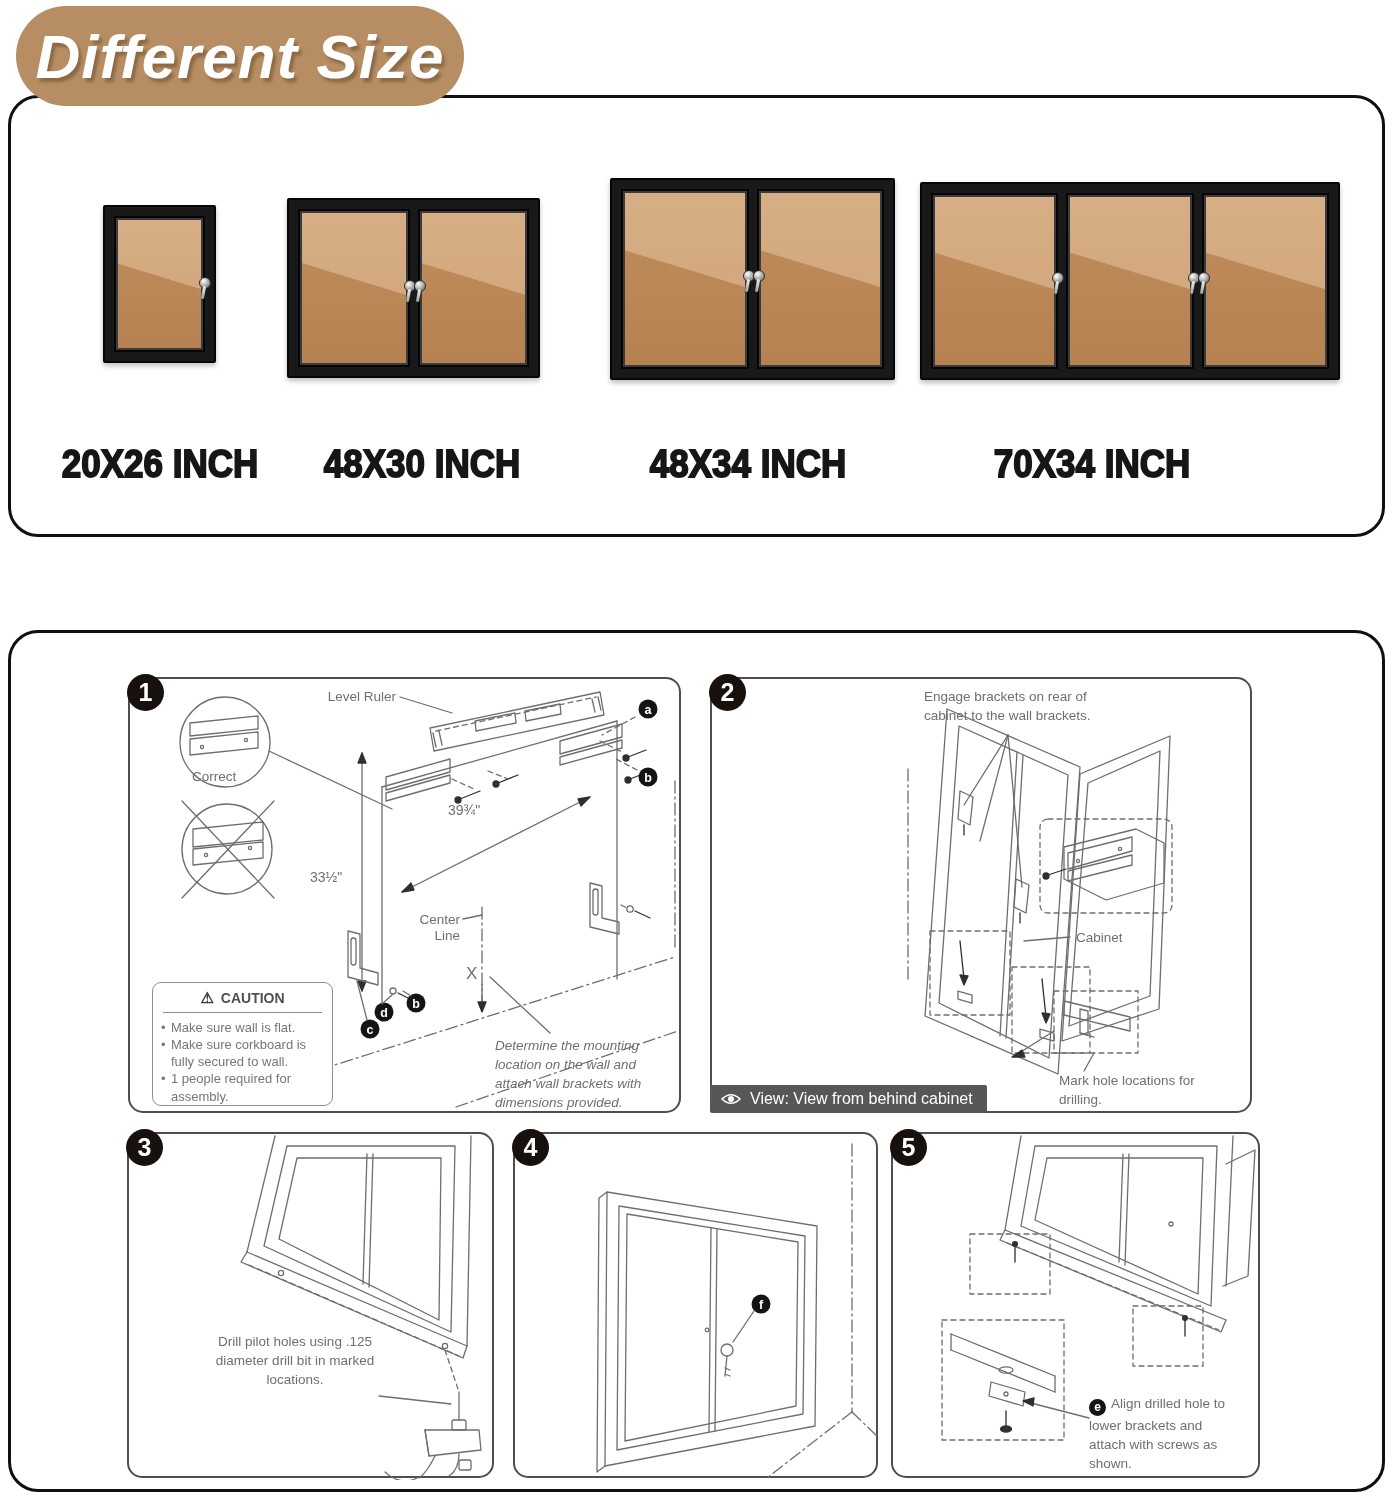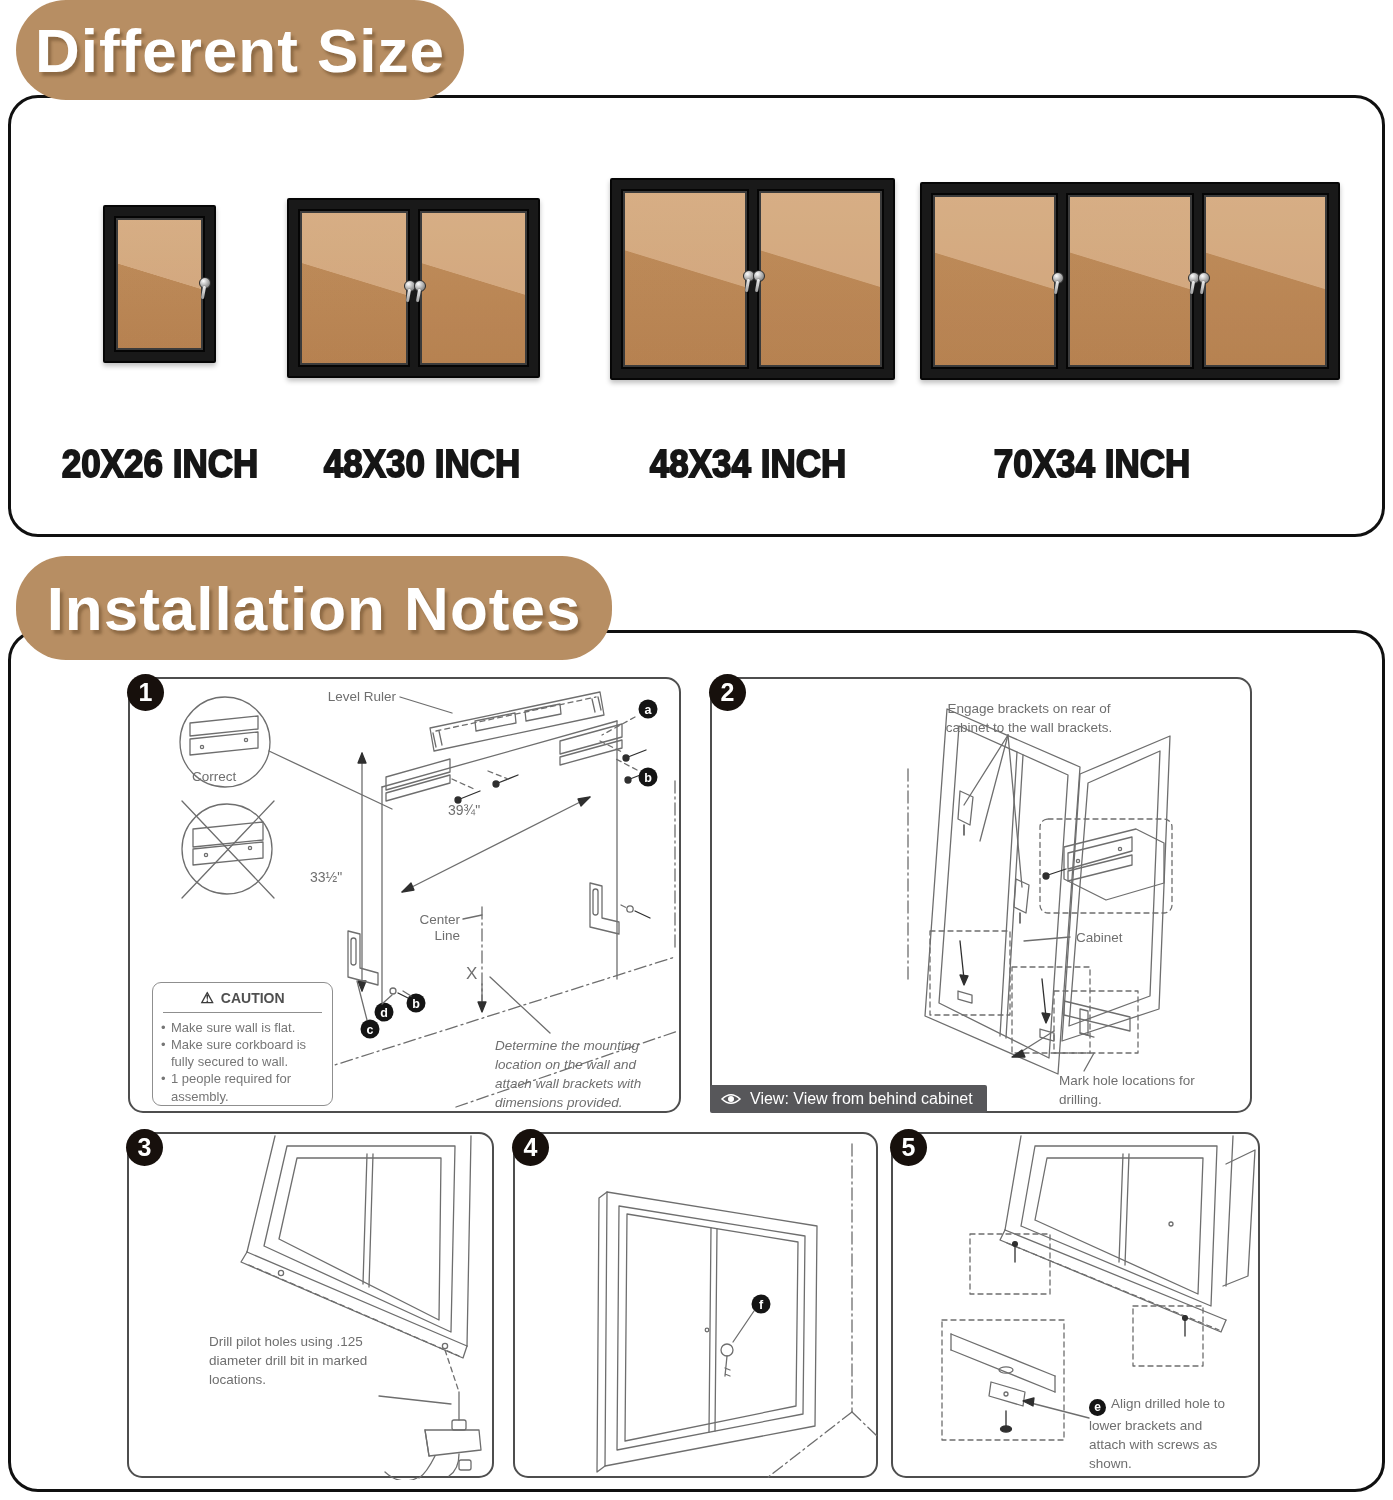--- a/index.html
+++ b/index.html
@@ -10,21 +10,21 @@
   
   .section { position:absolute; background:#fff; border:3px solid #101010; border-radius:30px; }
   #sec-sizes { left:8px; top:95px; width:1377px; height:442px; }
   #sec-install { left:8px; top:630px; width:1377px; height:862px; }
 
   
   .badge-title { position:absolute; z-index:6; background:#b78e63; border-radius:50px;
     display:flex; align-items:center; justify-content:center;
     color:#fff; font-weight:bold; font-size:62px; letter-spacing:1px;
     text-shadow:3px 4px 3px rgba(92,62,30,.45); }
-  #badge-sizes { left:16px; top:0; width:448px; height:100px; }
+  #badge-sizes { left:16px; top:6px; width:448px; height:100px;font-style:italic; }
   #badge-install { left:16px; top:556px; width:596px; height:104px; }
 
   
   .board { position:absolute; background:#191919; border:2px solid #060606; border-radius:2px;
     display:flex; gap:8px; padding:9px; box-shadow:0 3px 5px rgba(0,0,0,.25); }
   .door { flex:1; position:relative; border:2px solid #050505;
     box-shadow:inset 0 0 0 2px #3b3b3b;
     background:
       linear-gradient(197deg, rgba(255,255,255,.20) 0 45%, rgba(70,35,5,.10) 45.4% 100%),
       linear-gradient(180deg, #cd9a66 0%, #c38c59 100%); }
@@ -129,21 +129,20 @@
       <span class="lock at-left"></span>
     </div>
   </div>
 
   <div class="size-label" style="left:50px;">20X26 INCH</div>
   <div class="size-label" style="left:312px;">48X30 INCH</div>
   <div class="size-label" style="left:638px;">48X34 INCH</div>
   <div class="size-label" style="left:982px;">70X34 INCH</div>
 
   <div class="section" id="sec-install"></div>
-  <div class="badge-title" id="badge-install">Installation Notes</div>
 
   <div class="panel" id="panel-1">
     <div class="step-num">1</div>
     <svg class="diagram" width="553" height="436" viewBox="0 0 553 436">
 
       <circle cx="95" cy="63" r="45"></circle>
       <path d="M60,44 L128,37 L128,50 L60,57 Z"></path>
       <path d="M60,60 L128,53 L128,69 L60,76 Z"></path>
       <circle cx="72" cy="68" r="1.6"></circle>
         <circle cx="116" cy="61" r="1.6"></circle>
@@ -301,21 +300,21 @@
 
       <rect x="342" y="312" width="84" height="62" class="dash"></rect>
       <path d="M352,322 L418,338 L418,352 L352,336 Z"></path>
       <path d="M368,330 L376,332 L376,356 L368,354 Z"></path>
       <path d="M368,354 L382,358"></path>
       <line x1="342" y1="352" x2="304" y2="376"></line>
       <polygon points="300,378 310,371 313,378" class="blk"></polygon>
 
       <line x1="372" y1="392" x2="382" y2="374"></line>
     </svg>
-    <div class="note-text" style="left:212px; top:20px; width:210px;text-align:center;">Engage brackets on rear of cabinet to the wall brackets.</div>
+    <div class="note-text" style="left:212px; top:8px; width:210px;">Engage brackets on rear of cabinet to the wall brackets.</div>
     <div class="note-text" style="left:347px; top:392px; width:140px;">Mark hole locations for drilling.</div>
     <div class="note-badge">
       <svg width="22" height="14" viewBox="0 0 22 14">
         <path d="M2,7 Q11,-1.5 20,7 Q11,15.5 2,7 Z" fill="none" stroke="#fff" stroke-width="1.6"></path>
         <circle cx="11" cy="7" r="3" fill="#fff"></circle>
       </svg>
       <span>View: View from behind cabinet</span>
     </div>
   </div>
 
@@ -342,21 +341,21 @@
       <rect x="323" y="286" width="14" height="10" rx="2"></rect>
       <path d="M296,296 L350,296 L352,316 L300,322 Z"></path>
       <path d="M300,322 L296,296"></path>
       <path d="M306,322 C300,334 296,340 290,344"></path>
       <path d="M330,320 C330,330 326,338 320,342"></path>
       <rect x="330" y="326" width="12" height="10" rx="2"></rect>
       <path d="M288,344 C276,350 264,346 256,338"></path>
 
       <line x1="250" y1="262" x2="322" y2="270"></line>
     </svg>
-    <div class="note-text" style="left:80px; top:198px; width:172px;">Drill pilot holes using .125 diameter drill bit in marked locations.</div>
+    <div class="note-text" style="left:80px; top:198px; width:172px;text-align:center;">Drill pilot holes using .125 diameter drill bit in marked locations.</div>
   </div>
 
   <div class="panel" id="panel-4">
     <div class="step-num">4</div>
     <svg class="diagram" width="365" height="346" viewBox="0 0 365 346">
 
       <line x1="337" y1="10" x2="337" y2="278" class="dashdot"></line>
       <line x1="337" y1="278" x2="252" y2="344" class="dashdot"></line>
       <line x1="337" y1="278" x2="364" y2="304" class="dashdot"></line>
 

